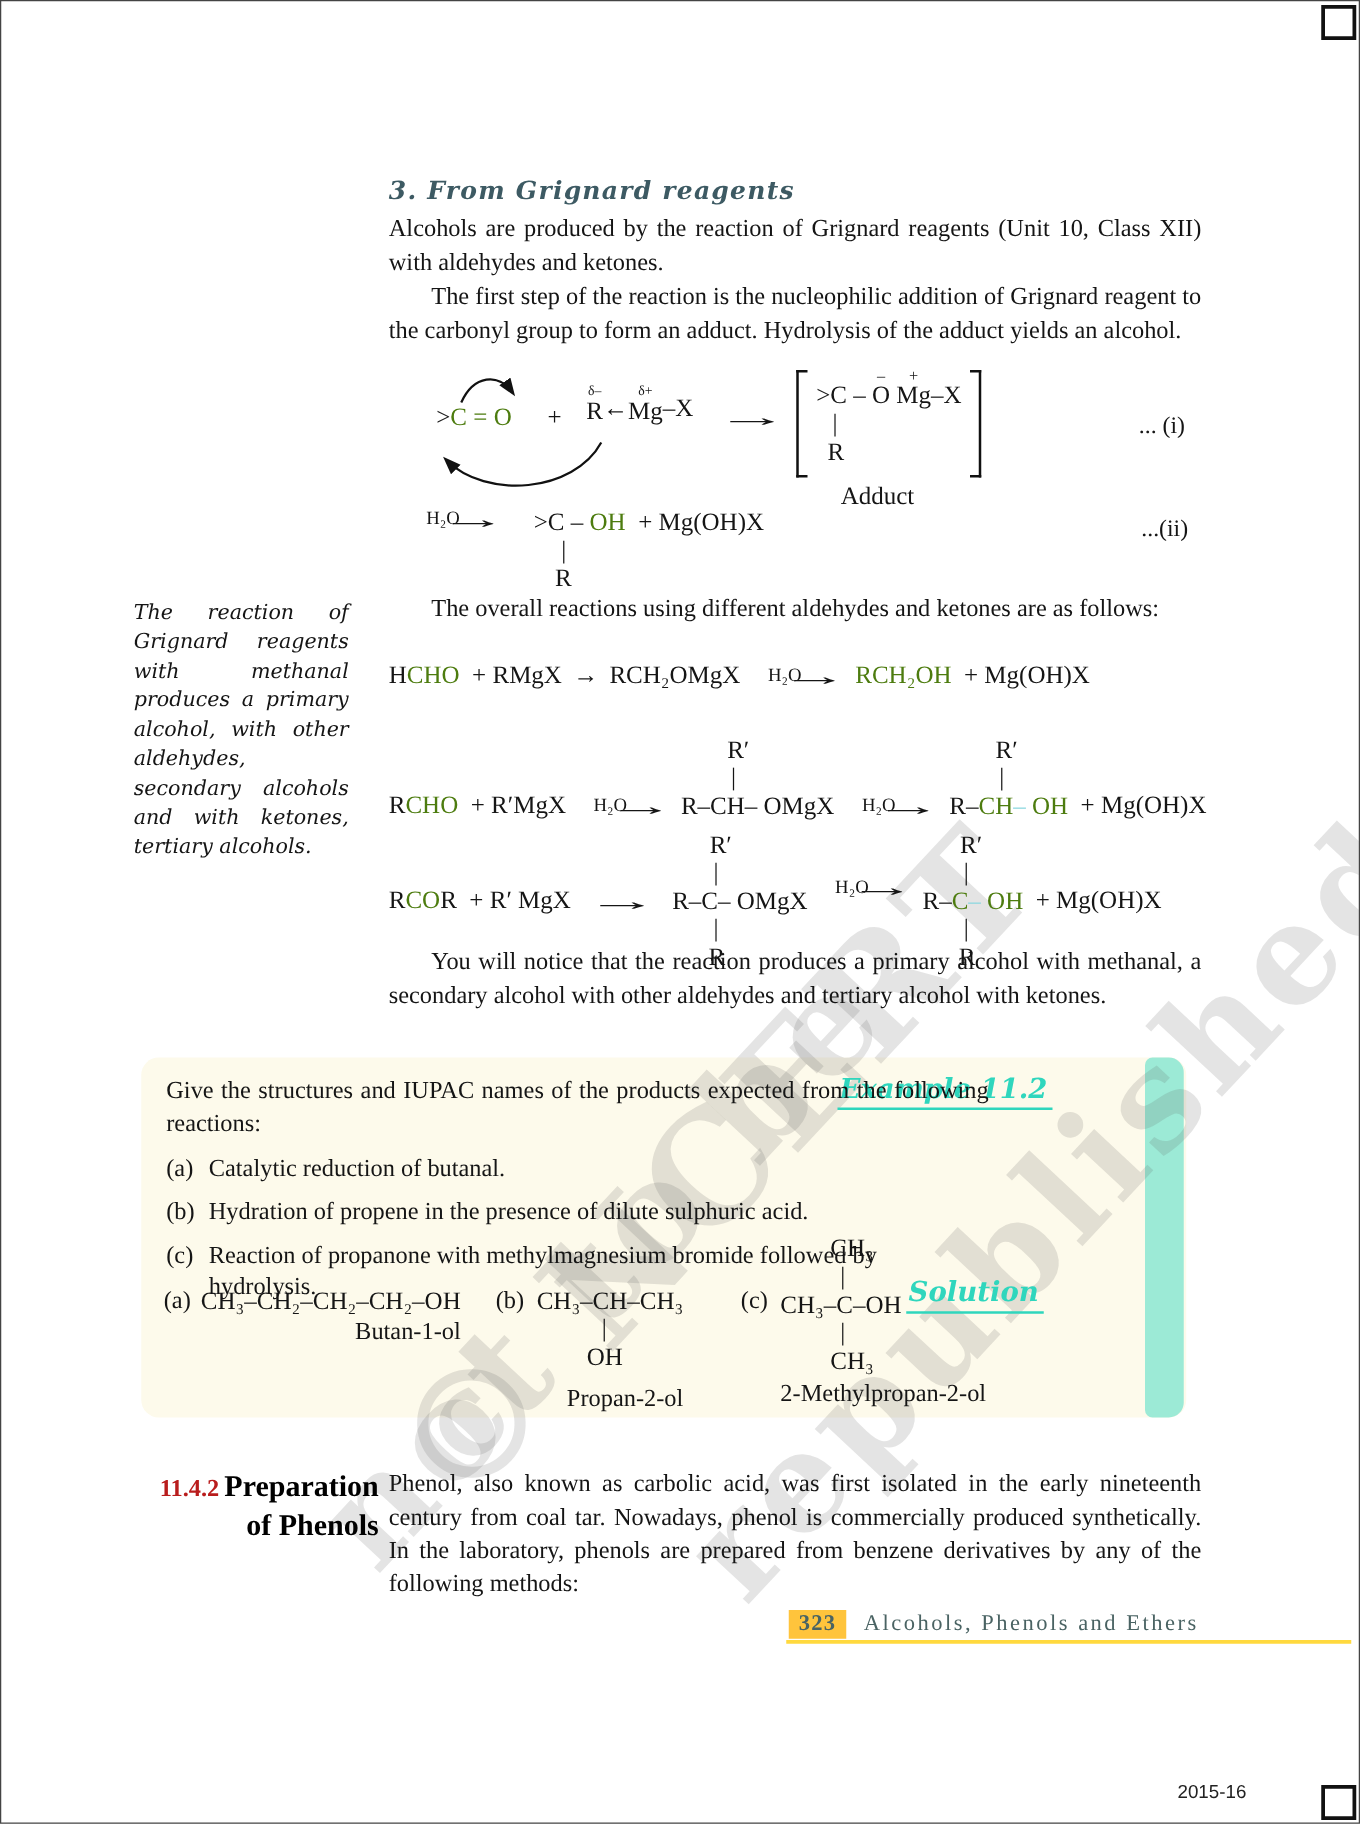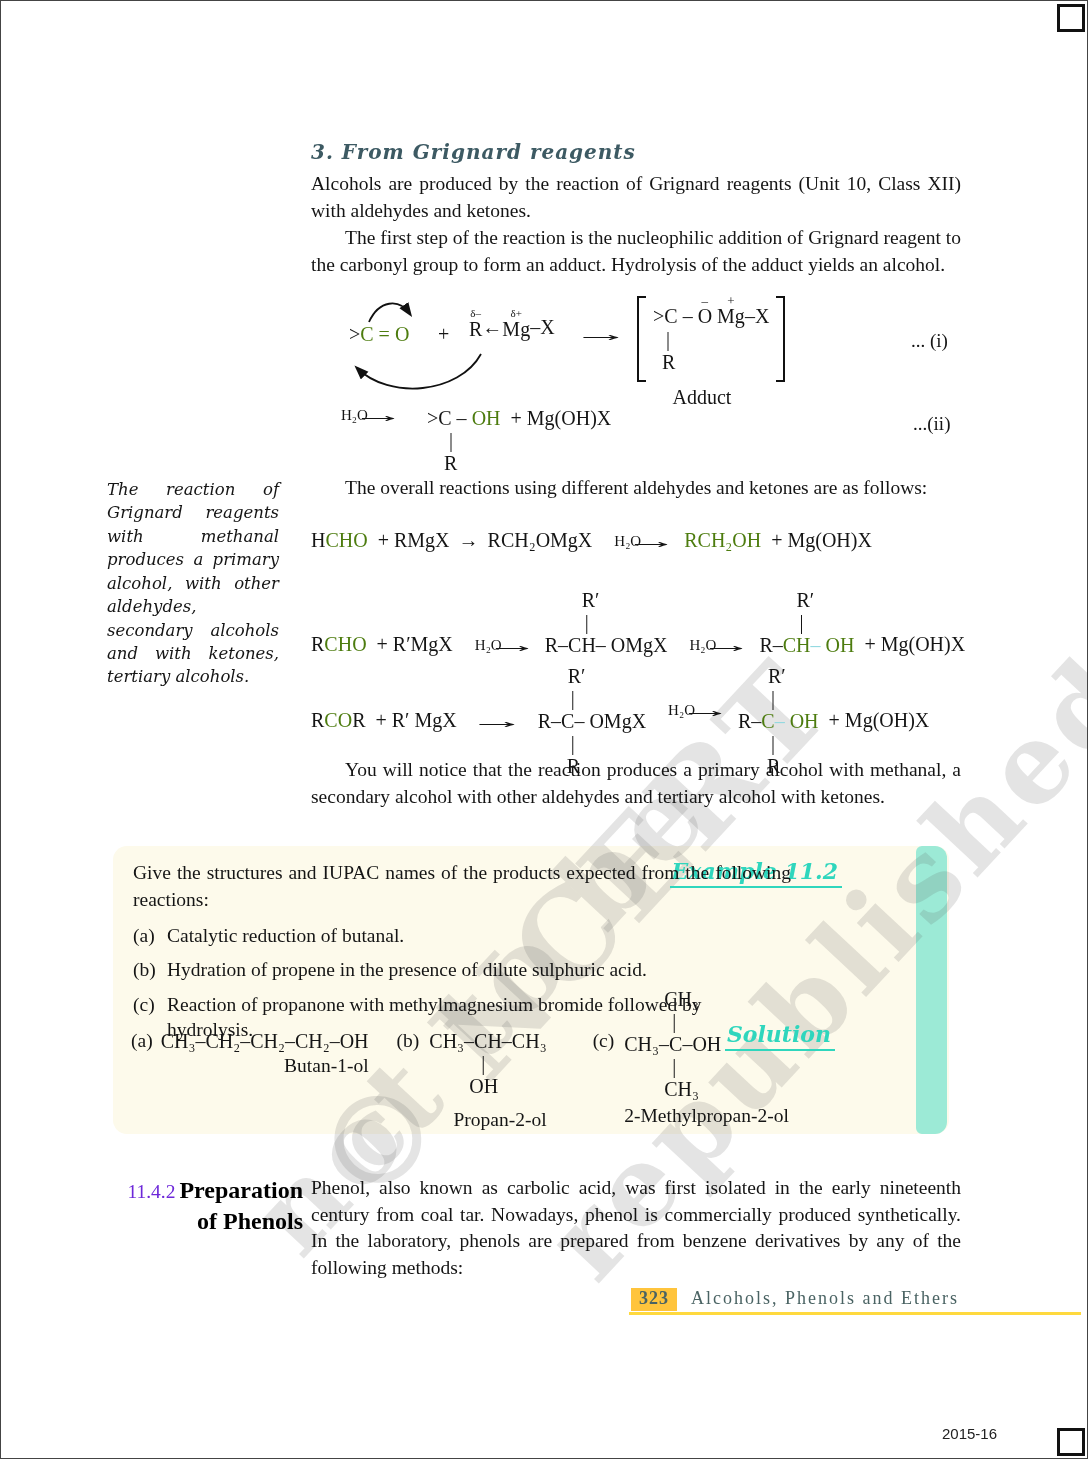--- a/index.html
+++ b/index.html
@@ -62,21 +62,21 @@
   .extealbar { position:absolute; left:915px; top:845px; width:31px; height:288px;
                background:#9cead6; border-radius:6px 12px 12px 6px; }
   .exscript { font-family:"DejaVu Serif", serif; font-style:italic; font-weight:bold;
               color:#2fd6bd; font-size:22px; border-bottom:2px solid #2fd6bd;
               padding:0 4px 2px 2px; }
   .exitem { display:flex; margin-top:9px; font-size:19.5px; line-height:1.3; }
   .exmark { width:34px; flex:none; }
   .stname { font-size:19.5px; text-align:right; margin-top:3px; white-space:nowrap; }
 
   
-  .secnum { color:#6d28d9; font-weight:normal; font-size:19.5px; }
+  .secnum { color:#b91c1c; font-weight:bold; font-size:19.5px; }
   .sectitle { font-weight:bold; font-size:24px; color:#000000; }
 
   
   .badge { background:#ffc43c; color:#4a6363; font-weight:bold; padding:0 8px 2px 8px;
            font-size:18px; letter-spacing:1px; }
   .chaptitle { color:#4a6363; font-size:18px; letter-spacing:2px; margin-left:14px; }
   .frule { position:absolute; left:628px; top:1311px; width:452px; height:3px; background:#ffd93e; }
   .edition { font-family:"Liberation Sans", sans-serif; font-size:15px; color:#222; }
 </style>
 </head>

